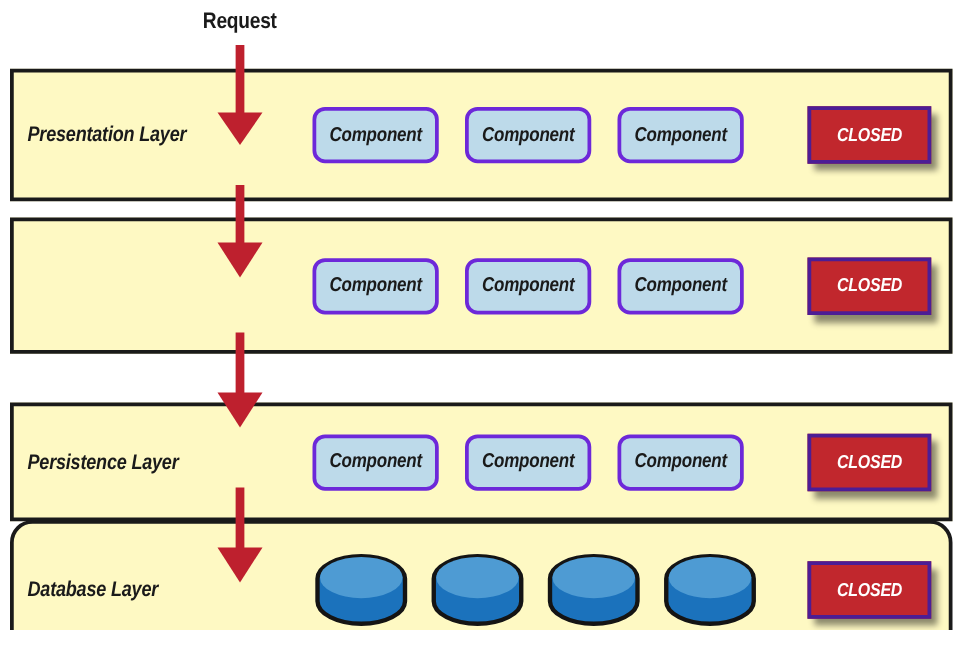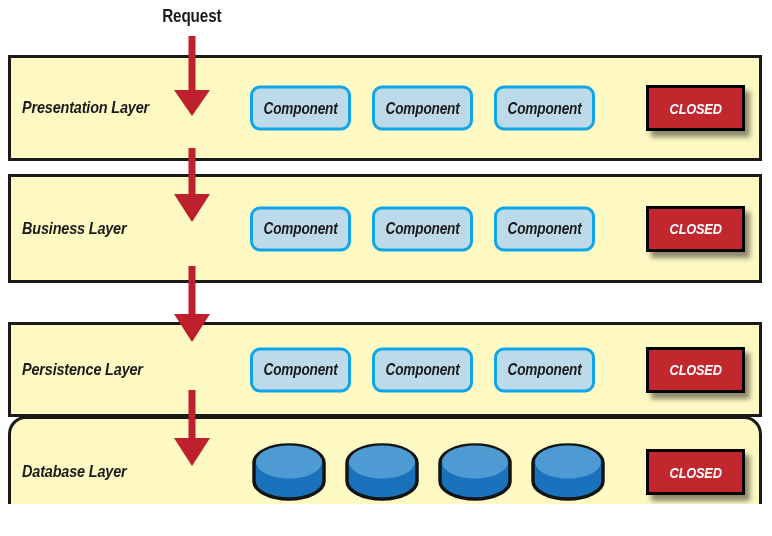--- a/index.html
+++ b/index.html
@@ -54,39 +54,39 @@
     color: #1a1a1a;
   }
   .layer-label .condensed { transform-origin: 0 50%; }
   .component {
     position: absolute;
     top: 50%;
     transform: translateY(-50%);
     width: 101px;
     height: 45px;
     background: #BDDAEA;
-    border: 3px solid #0ea5e9;
+    border: 3px solid #6d28d9;
     border-radius: 10px;
     box-sizing: border-box;
     display: flex;
     align-items: center;
     justify-content: center;
     font-size: 16px;
     font-weight: bold;
     color: #1a1a1a;
   }
   .closed {
     position: absolute;
     left: 635px;
     top: 50%;
     transform: translateY(-50%);
     width: 99px;
     height: 46px;
     background: #C1272D;
-    border: 3px solid #000000;
+    border: 3px solid #4c1d95;
     box-sizing: border-box;
     display: flex;
     align-items: center;
     justify-content: center;
     font-size: 15px;
     font-weight: bold;
     letter-spacing: 0.5px;
     color: #ffffff;
     box-shadow: 5px 6px 5px rgba(0,0,0,0.45);
   }
@@ -147,23 +147,20 @@
     </div>
     <div class="component comp-3">
       <span class="condensed">Component</span>
     </div>
     <div class="closed">
       <span class="condensed">CLOSED</span>
     </div>
   </div>
 
   <div class="layer layer-2">
-    <div class="layer-label">
-      <span class="condensed">Business Layer</span>
-    </div>
     <div class="component comp-1">
       <span class="condensed">Component</span>
     </div>
     <div class="component comp-2">
       <span class="condensed">Component</span>
     </div>
     <div class="component comp-3">
       <span class="condensed">Component</span>
     </div>
     <div class="closed">

